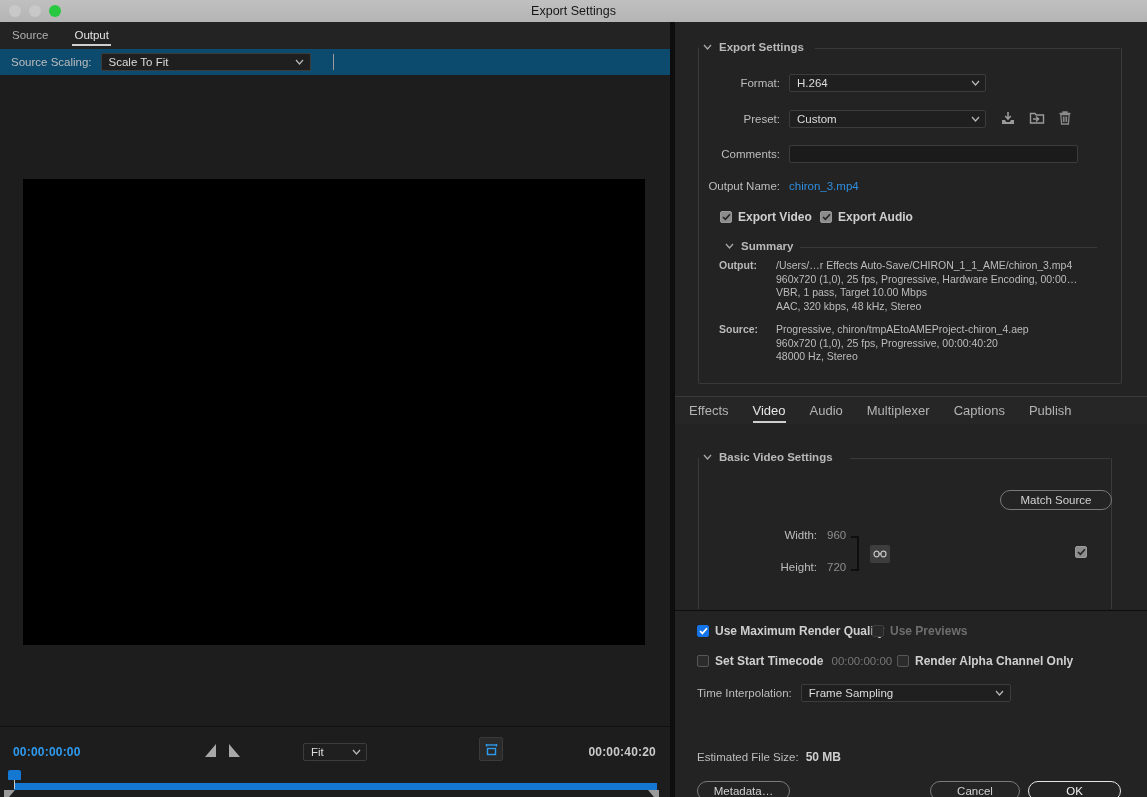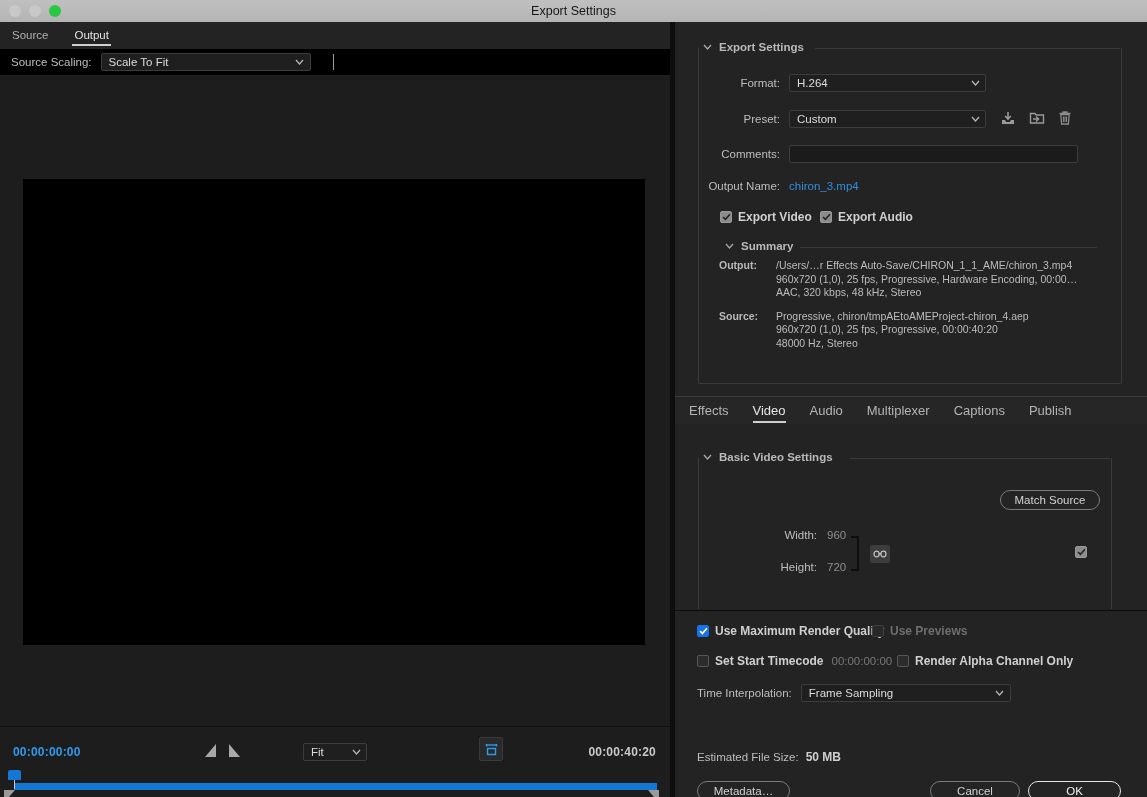--- a/index.html
+++ b/index.html
@@ -46,21 +46,21 @@
   .tab {
     font-size: 11.5px; color: #b0b0b0; padding: 4px 2px 5px 2px; position: relative;
   }
   .tab.active { color: #e3e3e3; }
   .tab.active::after {
     content: ""; position: absolute; left: 0; right: 0; bottom: 0;
     height: 2px; background: #cfcfcf;
   }
   .scalingrow {
     position: absolute; left: 0; top: 27px; width: 670px; height: 26px;
-    background: #000000; border-bottom: 1px solid #131313;
+    background: #0c4a6e; border-bottom: 1px solid #131313;
     display: flex; align-items: center; padding-left: 11px;
   }
   .scalingrow .lbl { font-size: 11.5px; color: #bdbdbd; margin-right: 9px; }
 
   .select {
     background: #1f1f1f; border: 1px solid #3c3c3c; border-radius: 2px;
     height: 18px; display: inline-flex; align-items: center;
     padding: 0 4px 0 7px; color: #dcdcdc; font-size: 11.5px;
     position: relative; box-sizing: border-box;
   }
@@ -410,20 +410,21 @@
         </span>
         <span>Summary</span>
       </div>
 
       <div class="summary-block" style="left:44px; top:237px; width:400px;">
         <div class="sum-row">
           <div class="sum-key">Output:</div>
           <div class="sum-vals">
             <div>/Users/…r Effects Auto-Save/CHIRON_1_1_AME/chiron_3.mp4</div>
             <div>960x720 (1,0), 25 fps, Progressive, Hardware Encoding, 00:00…</div>
+            <div>VBR, 1 pass, Target 10.00 Mbps</div>
             <div>AAC, 320 kbps, 48 kHz, Stereo</div>
           </div>
         </div>
         <div class="sum-row" style="margin-top:10px;">
           <div class="sum-key">Source:</div>
           <div class="sum-vals">
             <div>Progressive, chiron/tmpAEtoAMEProject-chiron_4.aep</div>
             <div>960x720 (1,0), 25 fps, Progressive, 00:00:40:20</div>
             <div>48000 Hz, Stereo</div>
           </div>
@@ -445,21 +446,21 @@
       <div class="group-rule" style="left:175px; top:34px; width:260px;"></div>
       <div class="group-title" style="left:28px; top:27px;">
         <span class="twist">
           <svg width="9" height="6" viewBox="0 0 9 6">
               <path d="M1 1 L4.5 5 L8 1" fill="none" stroke="#a8a8a8" stroke-width="1.3"></path>
             </svg>
         </span>
         <span>Basic Video Settings</span>
       </div>
 
-      <div class="pillbtn" style="position:absolute; left:325px; top:66px; width:100px;">Match Source</div>
+      <div class="pillbtn" style="position:absolute; left:325px; top:66px; width:112px;">Match Source</div>
 
       <div class="frow" style="left:0; top:105px; width:440px;">
         <span class="flabel" style="width:142px;">Width:</span>
         <span class="valdim" style="margin-left:10px;">960</span>
       </div>
       <div class="frow" style="left:0; top:137px; width:440px;">
         <span class="flabel" style="width:142px;">Height:</span>
         <span class="valdim" style="margin-left:10px;">720</span>
       </div>
 

